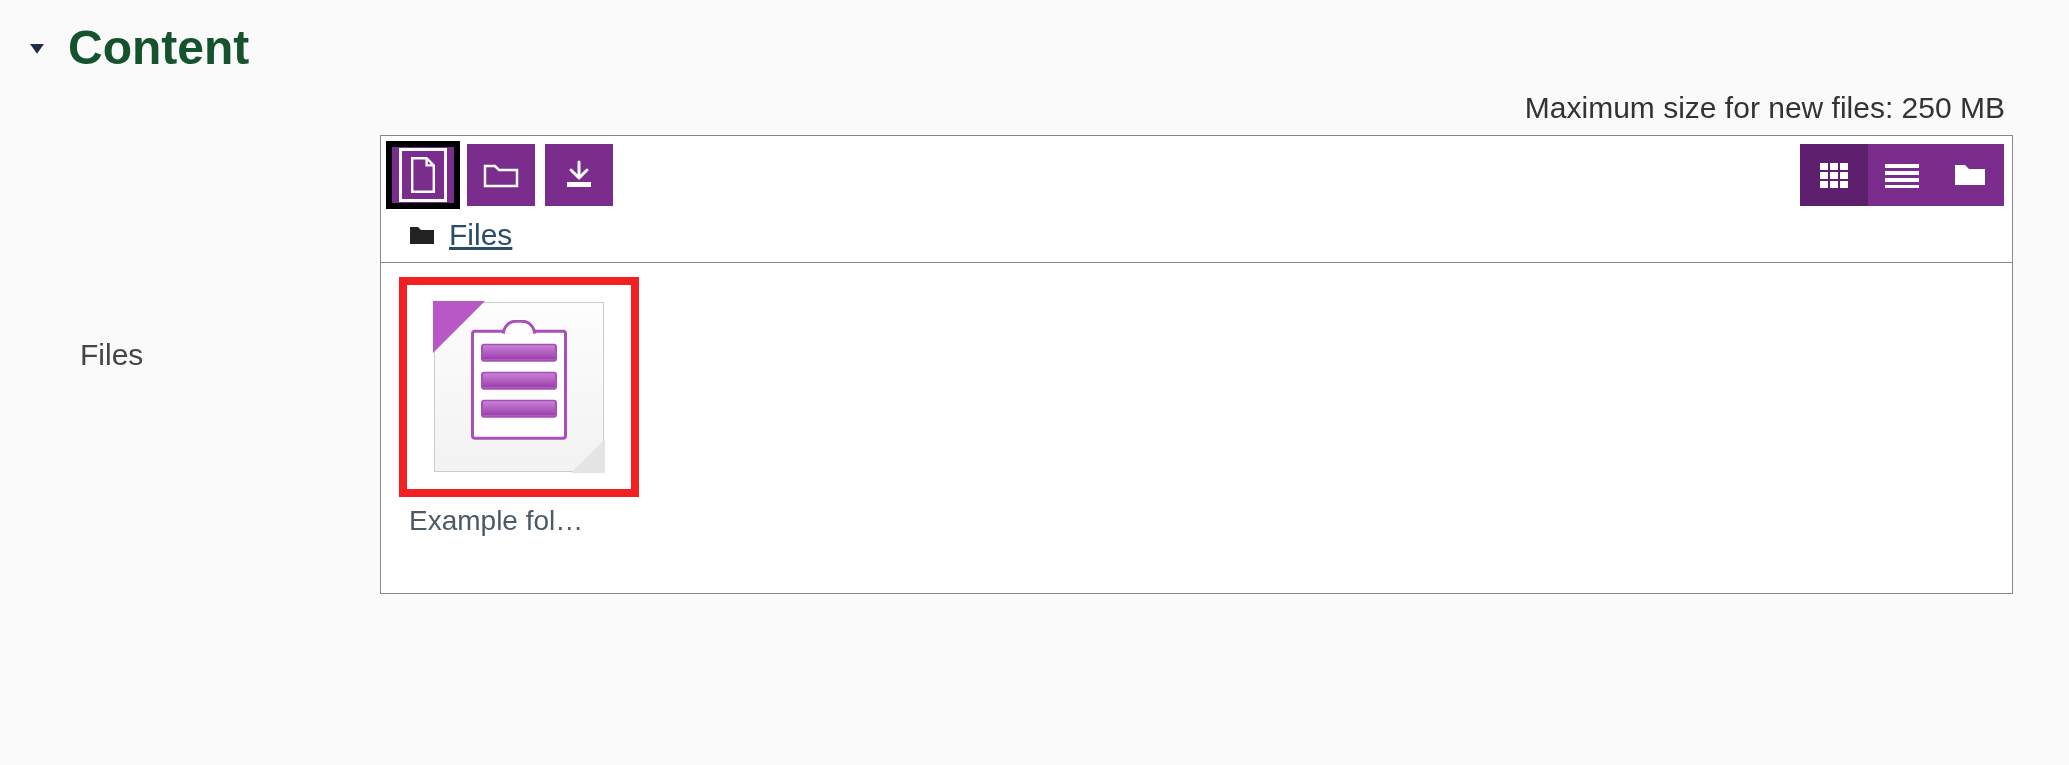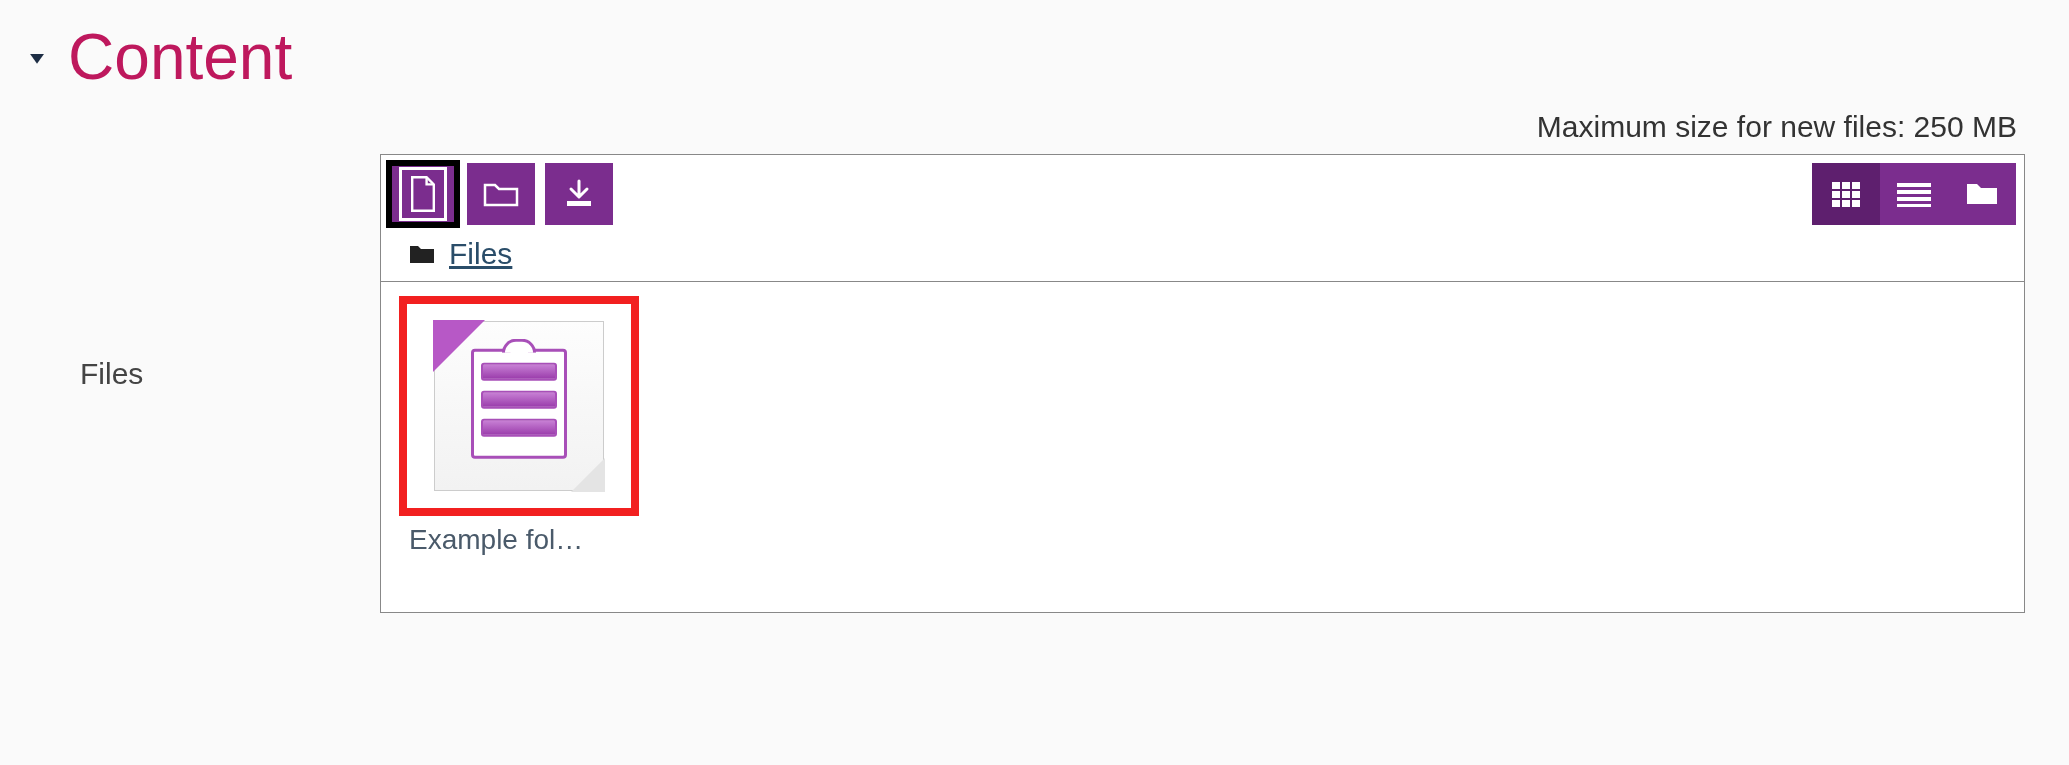--- a/index.html
+++ b/index.html
@@ -16,38 +16,38 @@
       align-items: center;
       padding: 20px 30px 10px 30px;
       gap: 24px;
     }
     .chevron {
       font-size: 28px;
       color: #1d2d44;
       transform: scaleY(0.7);
     }
     .section-title {
-      font-size: 64px;
-      font-weight: 400;
-      color: #be185d;
+      font-size: 48px;
+      font-weight: 700;
+      color: #14532d;
     }
     .row {
       display: flex;
       align-items: center;
     }
     .label-col {
       width: 380px;
       padding-left: 80px;
       padding-top: 30px;
       font-size: 30px;
       color: #444;
     }
     .main-col {
       flex: 1;
-      padding-right: 44px;
+      padding-right: 56px;
     }
     .maxsize {
       text-align: right;
       font-size: 30px;
       color: #333;
       padding: 6px 8px 10px 0;
     }
     .filemanager {
       border: 1px solid #888;
       background: #fff;

